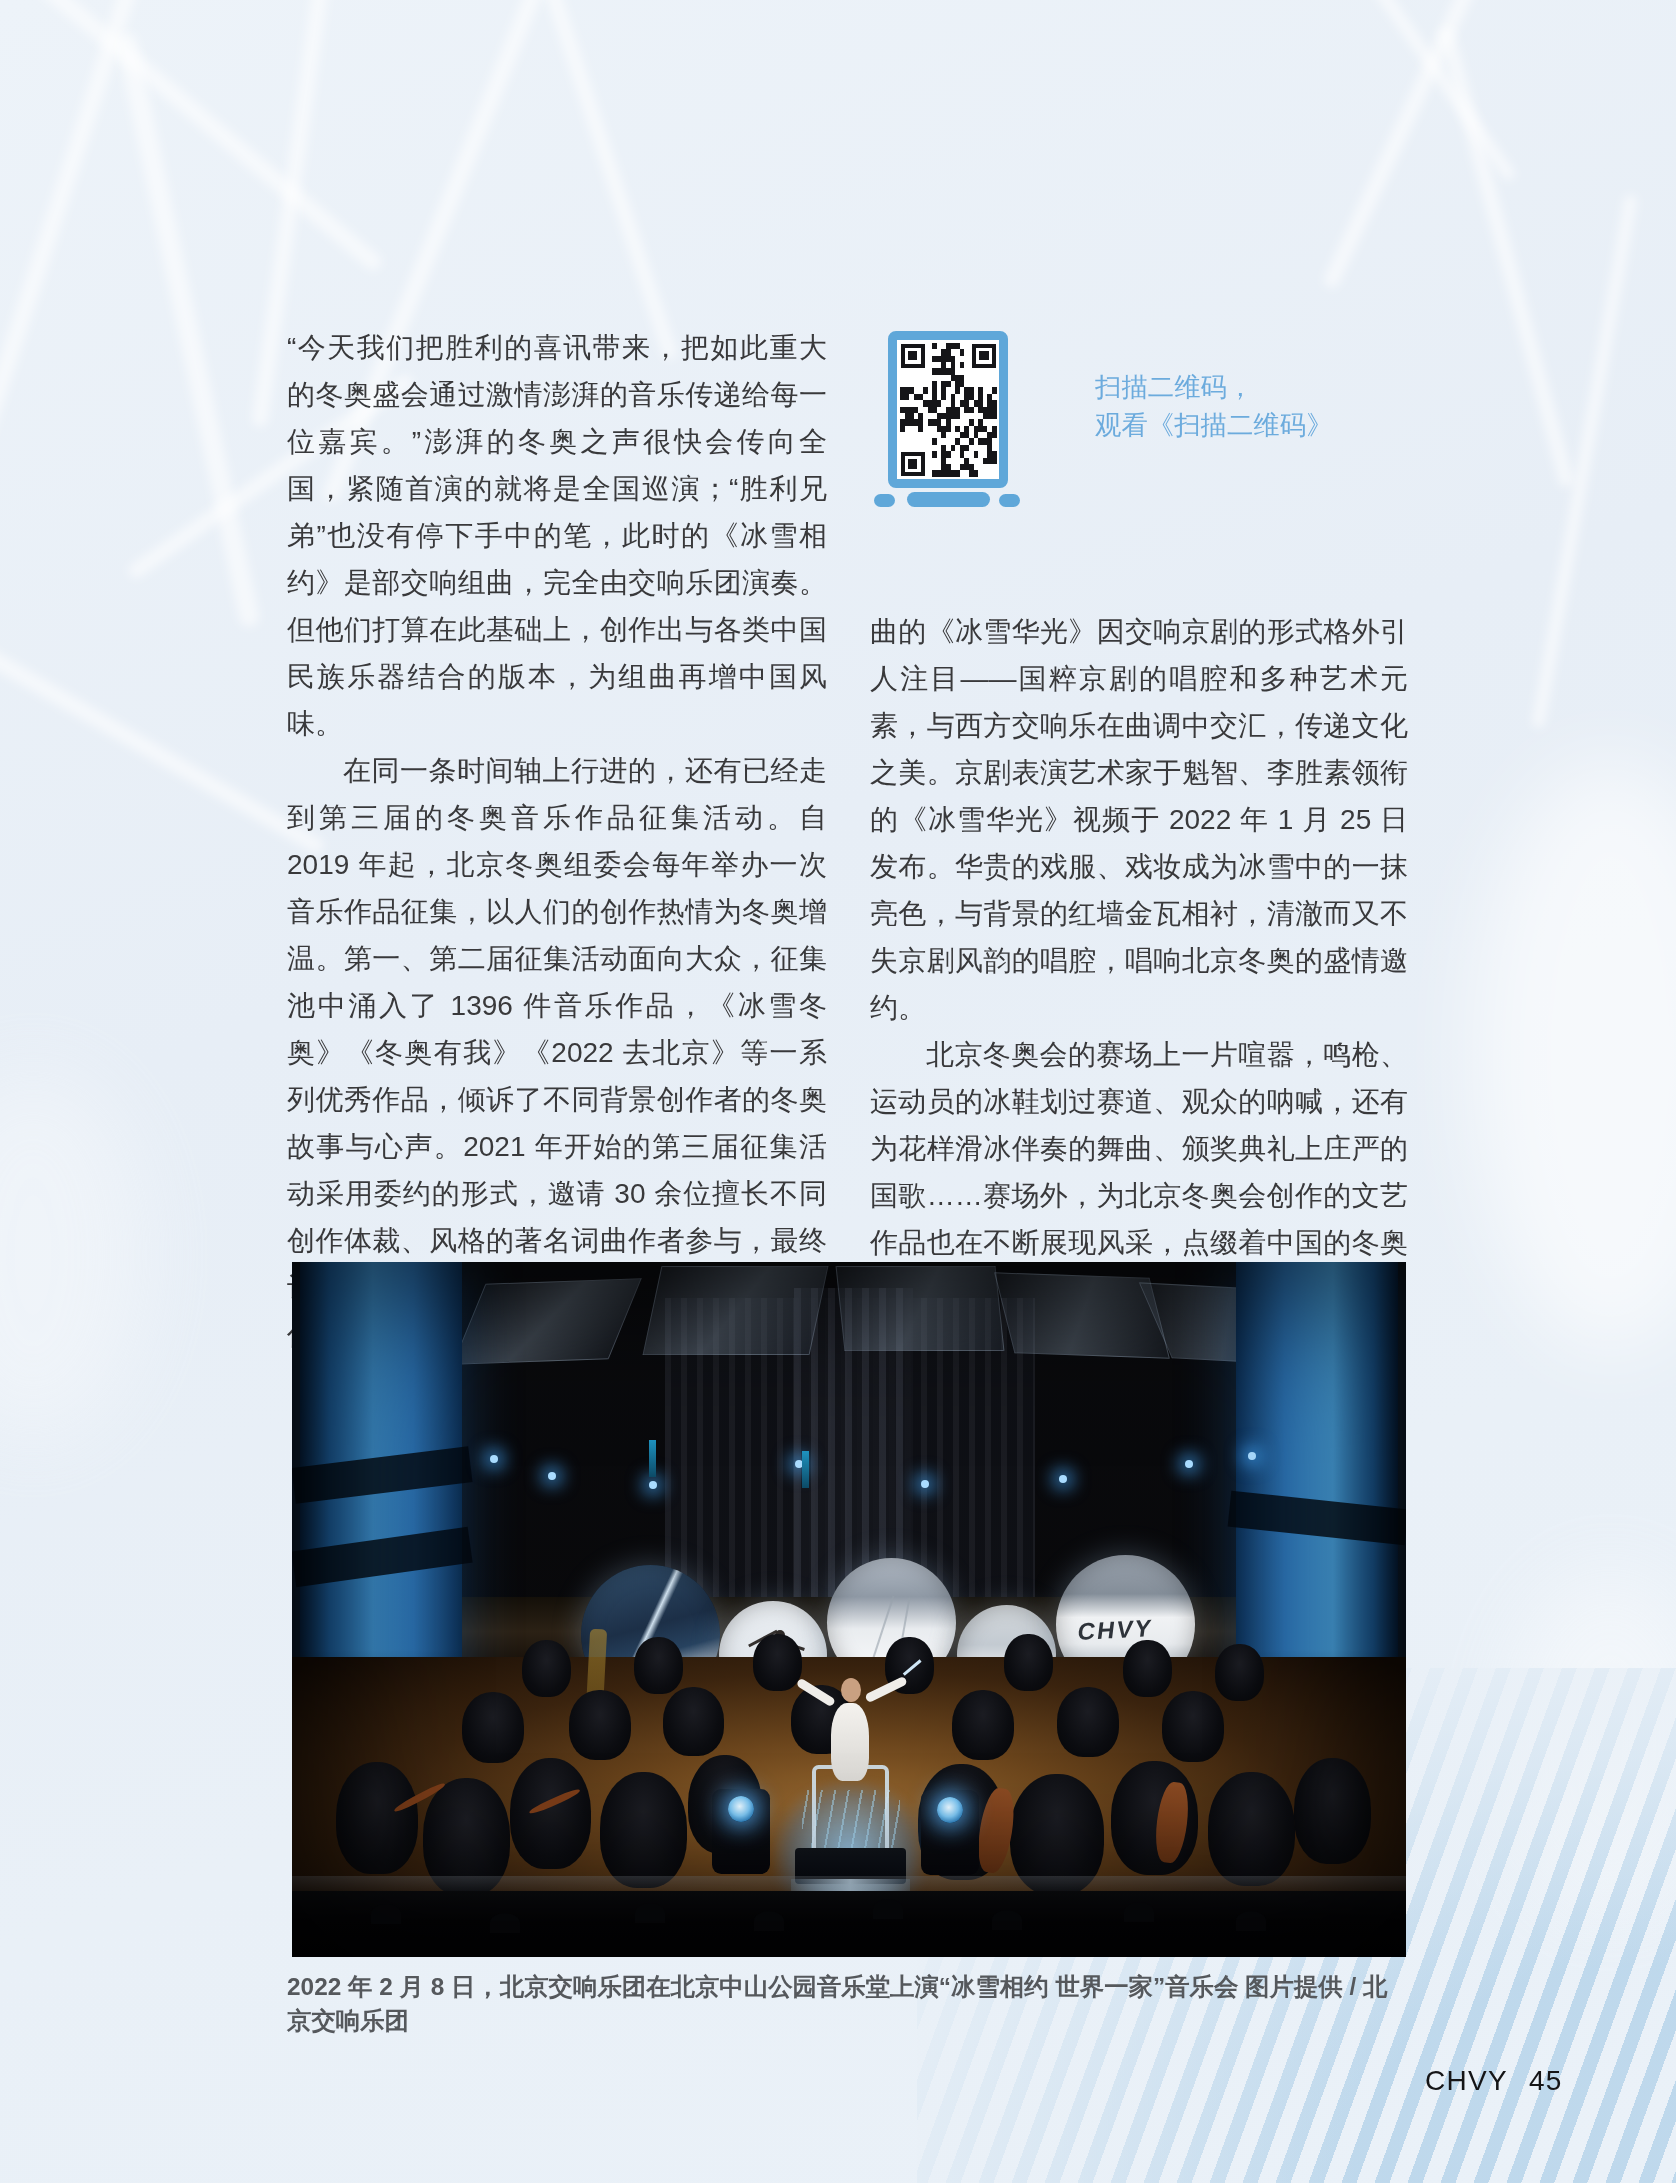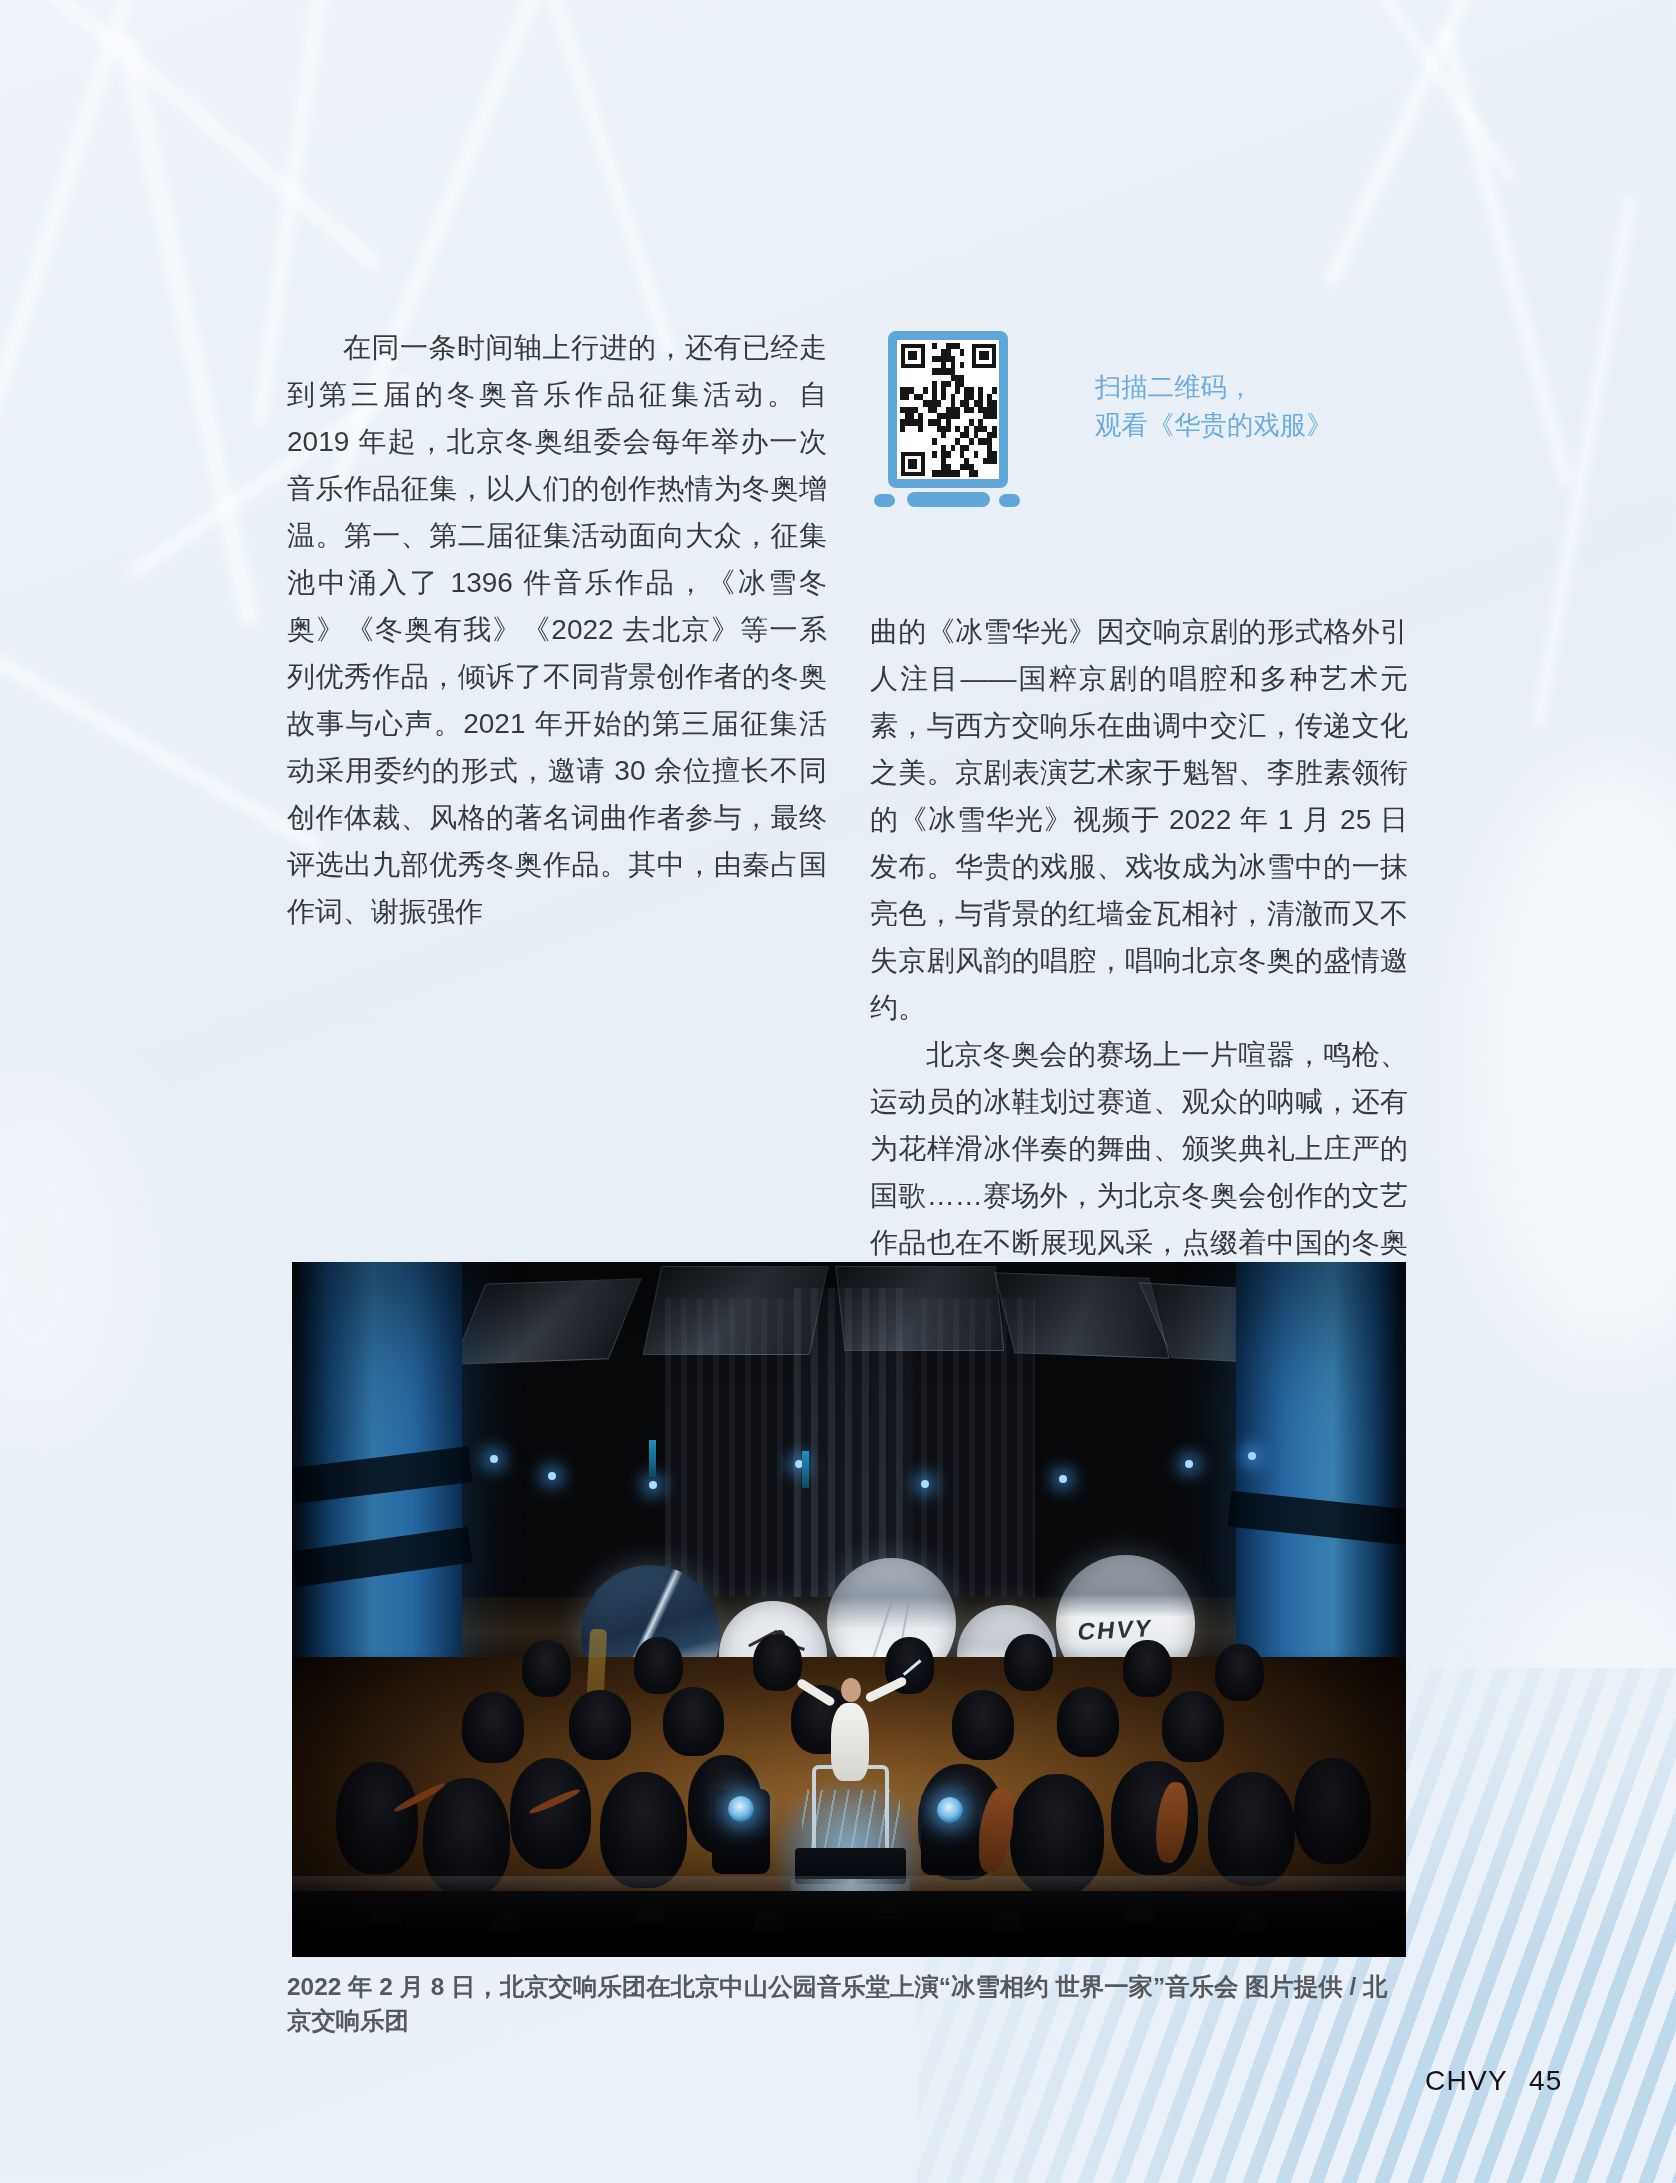--- a/index.html
+++ b/index.html
@@ -165,20 +165,21 @@
   <div class="bar b9"></div>
   <div class="bar b10"></div>
   <div class="bar b11"></div>
   <div class="bar b12"></div>
   <div class="plume p1"></div>
   <div class="plume p2"></div>
   <div class="plume p3"></div>
   <div class="corner-stripes"></div>
 
   <section class="col col-left">
+    <p class="body-p">“今天我们把胜利的喜讯带来，把如此重大的冬奥盛会通过激情澎湃的音乐传递给每一位嘉宾。”澎湃的冬奥之声很快会传向全国，紧随首演的就将是全国巡演；“胜利兄弟”也没有停下手中的笔，此时的《冰雪相约》是部交响组曲，完全由交响乐团演奏。但他们打算在此基础上，创作出与各类中国民族乐器结合的版本，为组曲再增中国风味。</p>
     <p class="body-p indent">在同一条时间轴上行进的，还有已经走到第三届的冬奥音乐作品征集活动。自 2019 年起，北京冬奥组委会每年举办一次音乐作品征集，以人们的创作热情为冬奥增温。第一、第二届征集活动面向大众，征集池中涌入了 1396 件音乐作品，《冰雪冬奥》《冬奥有我》《2022 去北京》等一系列优秀作品，倾诉了不同背景创作者的冬奥故事与心声。2021 年开始的第三届征集活动采用委约的形式，邀请 30 余位擅长不同创作体裁、风格的著名词曲作者参与，最终评选出九部优秀冬奥作品。其中，由秦占国作词、谢振强作</p>
   </section>
 
   <aside class="qr-block">
     <div class="qr-monitor">
       <div class="qr-screen">
         <div class="qr-grid">
           <div class="finder f-tl">
               <i></i>
             </div>
@@ -340,21 +341,21 @@
             <i style="grid-row-start: 21; grid-column-start: 16;"></i>
             <i style="grid-row-start: 21; grid-column-start: 17;"></i>
           </div>
       </div>
       <div class="qr-base"></div>
       <div class="qr-foot foot-l"></div>
       <div class="qr-foot foot-r"></div>
     </div>
     <div class="qr-caption">
       <div>扫描二维码，</div>
-      <div>观看《华贵的戏服》</div>
+      <div>观看《扫描二维码》</div>
     </div>
   </aside>
 
   <section class="col col-right">
     <p class="body-p">曲的《冰雪华光》因交响京剧的形式格外引人注目——国粹京剧的唱腔和多种艺术元素，与西方交响乐在曲调中交汇，传递文化之美。京剧表演艺术家于魁智、李胜素领衔的《冰雪华光》视频于 2022 年 1 月 25 日发布。华贵的戏服、戏妆成为冰雪中的一抹亮色，与背景的红墙金瓦相衬，清澈而又不失京剧风韵的唱腔，唱响北京冬奥的盛情邀约。</p>
     <p class="body-p indent"><span>北京冬奥会的赛场上一片喧嚣，鸣枪、运动员的冰鞋划过赛道、观众的呐喊，还有为花样滑冰伴奏的舞曲、颁奖典礼上庄严的国歌……赛场外，为北京冬奥会创作的文艺作品也在不断展现风采，点缀着中国的冬奥时刻。</span><span class="ncpa-mark"><b>NC</b><b>PA</b></span></p>
   </section>
 
   <figure class="photo">
     <div class="organ"></div>

